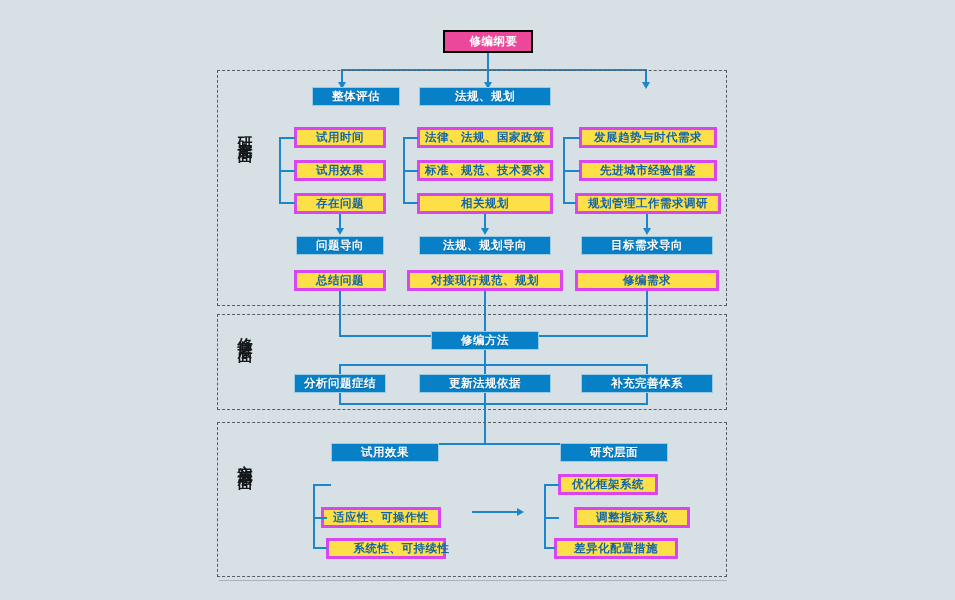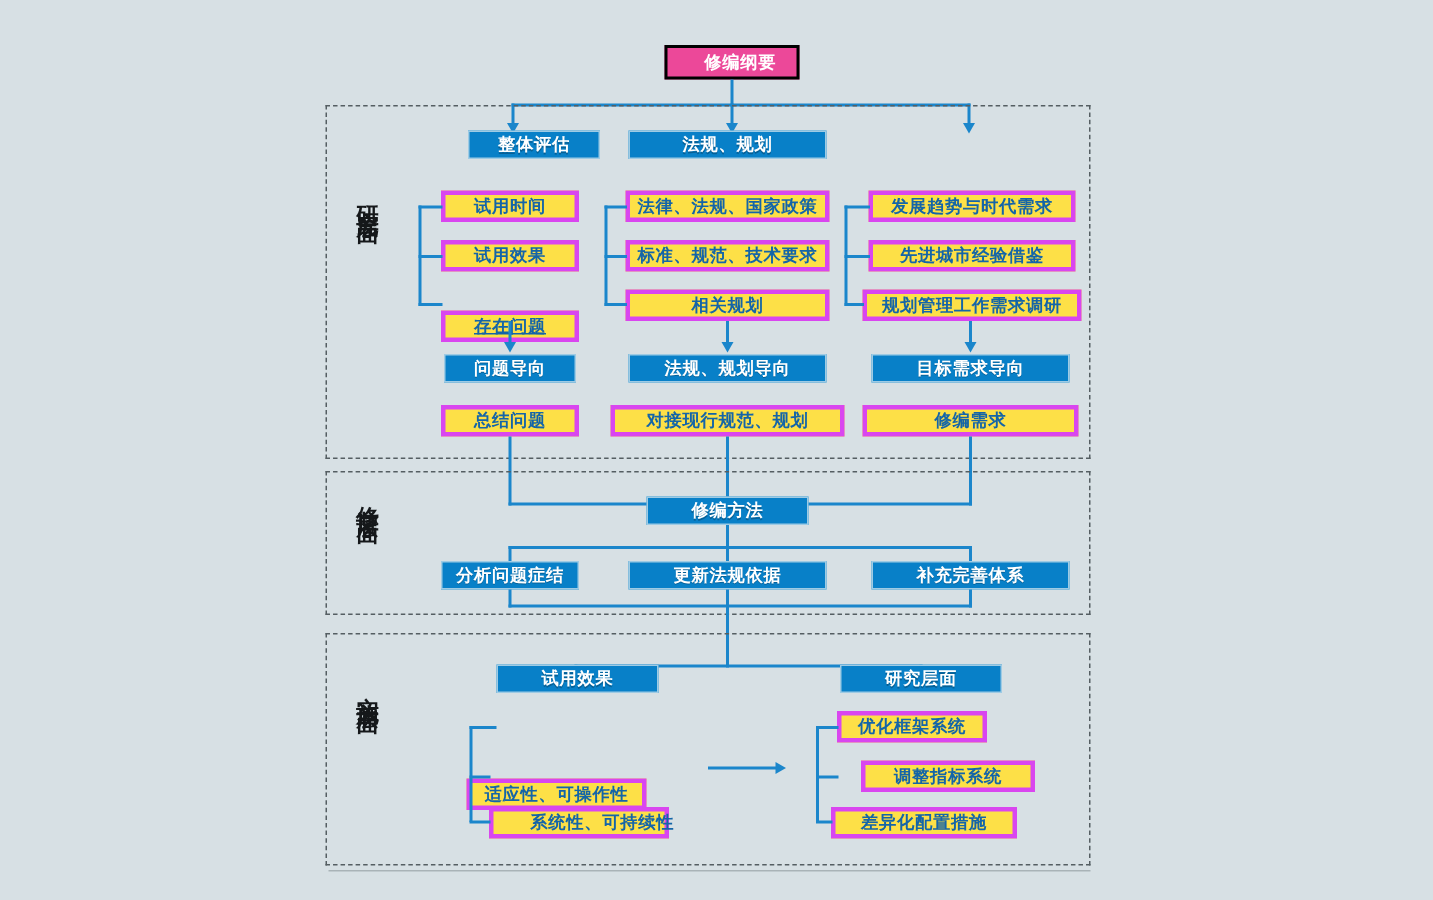--- a/index.html
+++ b/index.html
@@ -115,21 +115,21 @@
   <div class="ln-v" style="left:645px; top:69px; width:2px; height:15px;"></div>
   <div class="arrow-down" style="left:641.5px; top:82px;"></div>
 
   <div class="section-frame" style="left:217px; top:70px; width:510px; height:236px;"></div>
   <div class="layer-label" style="left:232px; top:125px; width:20px;">研究层面</div>
 
   <div class="node dark" style="left:312px; top:87px; width:88px; height:19px;">整体评估</div>
 
   <div class="node light" style="left:294px; top:127px; width:92px; height:21px;">试用时间</div>
   <div class="node light" style="left:294px; top:160px; width:92px; height:21px;">试用效果</div>
-  <div class="node light" style="left:294px; top:207px; width:92px; height:21px;text-decoration:underline;">存在问题</div>
+  <div class="node light" style="left:294px; top:193px; width:92px; height:21px;">存在问题</div>
 
   <div class="ln-v" style="left:279px; top:137px; width:2px; height:67px;"></div>
   <div class="ln-h" style="left:279px; top:137px; width:16px; height:2px;"></div>
   <div class="ln-h" style="left:279px; top:170px; width:16px; height:2px;"></div>
   <div class="ln-h" style="left:279px; top:202px; width:16px; height:2px;"></div>
 
   <div class="ln-v" style="left:339px; top:214px; width:2px; height:16px;"></div>
   <div class="arrow-down" style="left:335.5px; top:228px;"></div>
   <div class="node dark" style="left:296px; top:236px; width:88px; height:19px;">问题导向</div>
   <div class="node light" style="left:294px; top:270px; width:92px; height:21px;">总结问题</div>
@@ -193,21 +193,21 @@
   <div class="section-frame" style="left:217px; top:422px; width:510px; height:155px;"></div>
   <div class="layer-label" style="left:232px; top:452px; width:20px;">实施层面</div>
 
   <div class="ln-h" style="left:383px; top:443px; width:232px; height:2px;"></div>
   <div class="ln-v" style="left:383px; top:443px; width:2px; height:12px;"></div>
   <div class="ln-v" style="left:613px; top:443px; width:2px; height:12px;"></div>
 
   <div class="node dark" style="left:331px; top:443px; width:108px; height:19px;">试用效果</div>
   <div class="node dark" style="left:560px; top:443px; width:108px; height:19px;">研究层面</div>
 
-  <div class="node light" style="left:311px; top:507px; width:120px; height:21px;margin-top:12px;">适应性、可操作性</div>
+  <div class="node light" style="left:321px; top:507px; width:120px; height:21px;">适应性、可操作性</div>
   <div class="node light" style="left:326px; top:538px; width:120px; height:21px;padding-left:31px;">系统性、可持续性</div>
 
   <div class="ln-v" style="left:313px; top:484px; width:2px; height:64px;"></div>
   <div class="ln-h" style="left:313px; top:484px; width:18px; height:2px;"></div>
   <div class="ln-h" style="left:313px; top:517px; width:14px; height:2px;"></div>
   <div class="ln-h" style="left:313px; top:547px; width:14px; height:2px;"></div>
 
   <div class="node light" style="left:558px; top:474px; width:100px; height:21px;">优化框架系统</div>
   <div class="node light" style="left:574px; top:507px; width:116px; height:21px;">调整指标系统</div>
   <div class="node light" style="left:554px; top:538px; width:124px; height:21px;">差异化配置措施</div>

